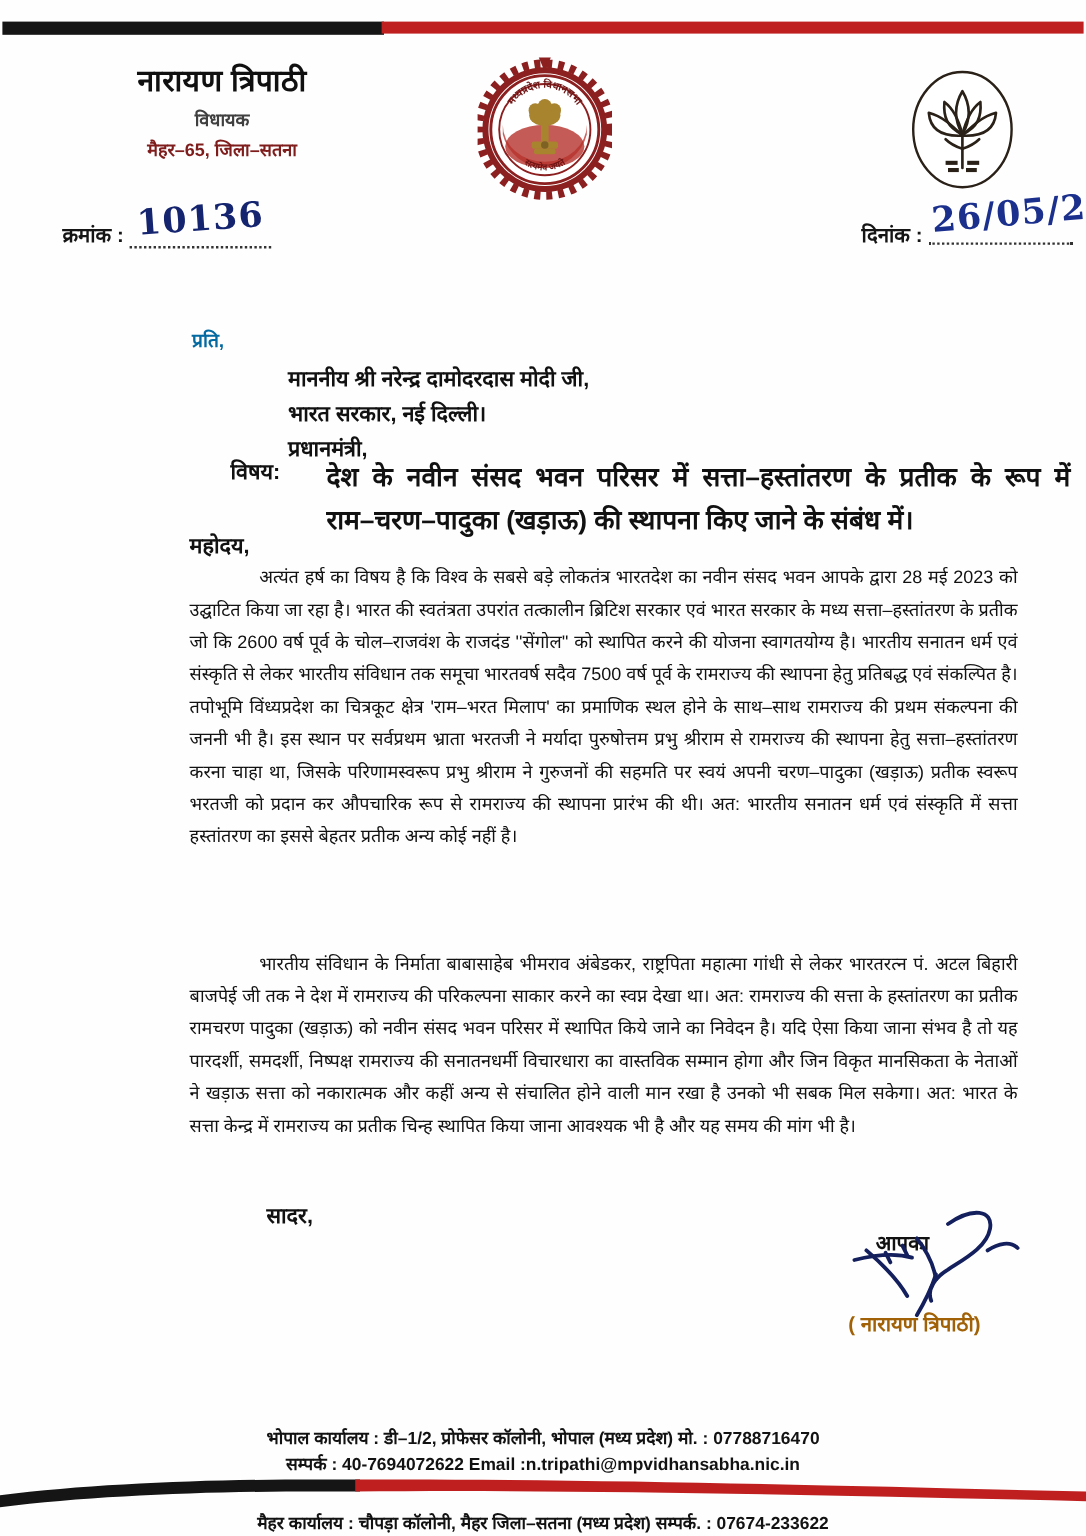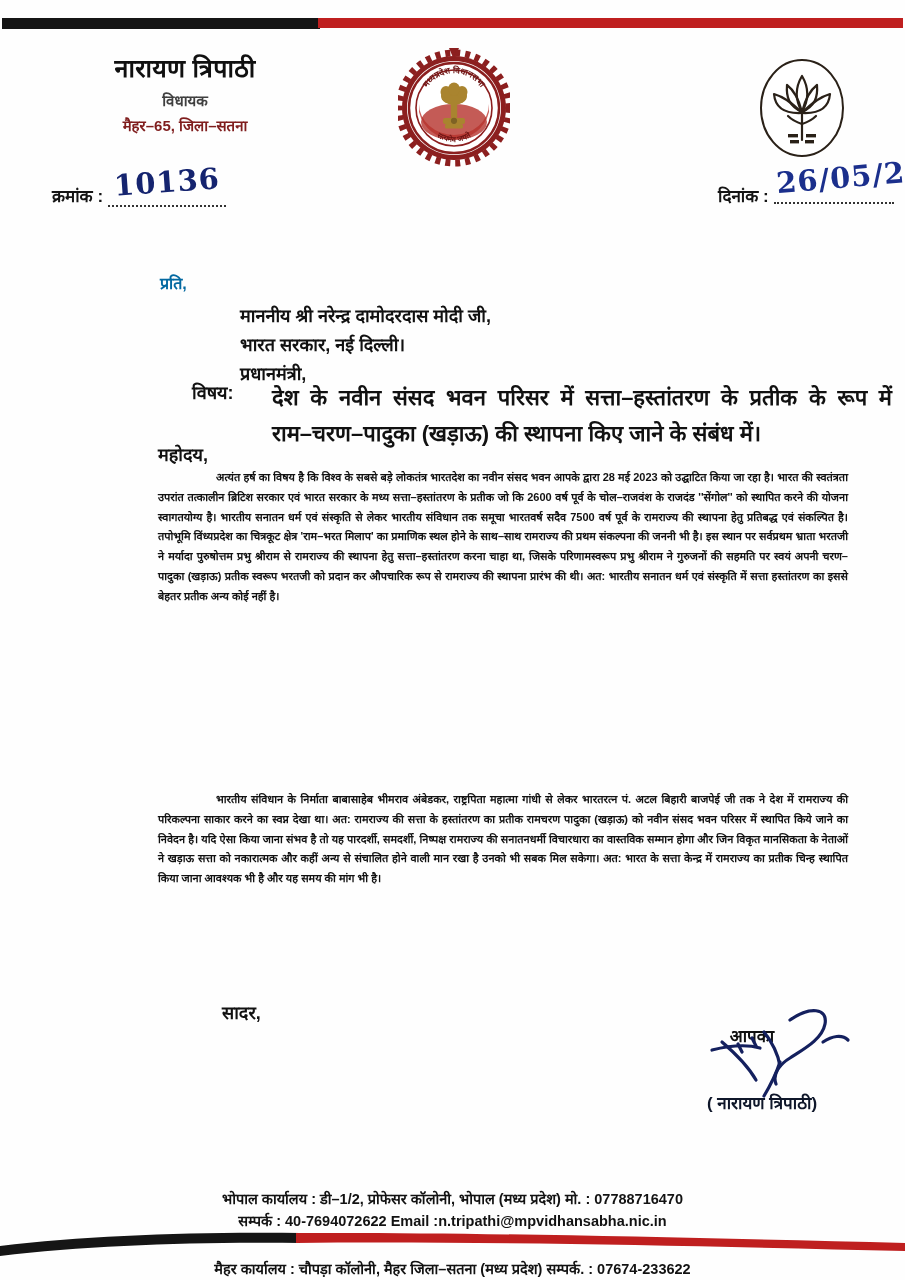--- a/index.html
+++ b/index.html
@@ -227,22 +227,22 @@
     top: 170px;
     font-size: 18px;
     font-weight: bold;
     color: #111;
   }
 
   .para {
     position: absolute;
     left: 158px;
     width: 690px;
-    font-size: 11px;
-    font-weight: bold;
+    font-size: 15px;
+    font-weight: normal;
     line-height: 1.80;
     text-align: justify;
     color: #111;
     text-indent: 58px;
   }
   .para-1 { top: 196px; }
   .para-2 { top: 518px; }
 
   .closing {
     position: absolute;
@@ -271,21 +271,21 @@
     position: absolute;
     left: 10px;
     top: -22px;
     width: 220px;
     height: 96px;
     pointer-events: none;
   }
   .sign-name {
     font-size: 17px;
     font-weight: bold;
-    color: #0f172a;
+    color: #a16207;
     margin-top: 44px;
     margin-left: -6px;
     white-space: nowrap;
   }
 
   
   .footer-contact {
     position: absolute;
     left: 0;
     top: 1188px;

